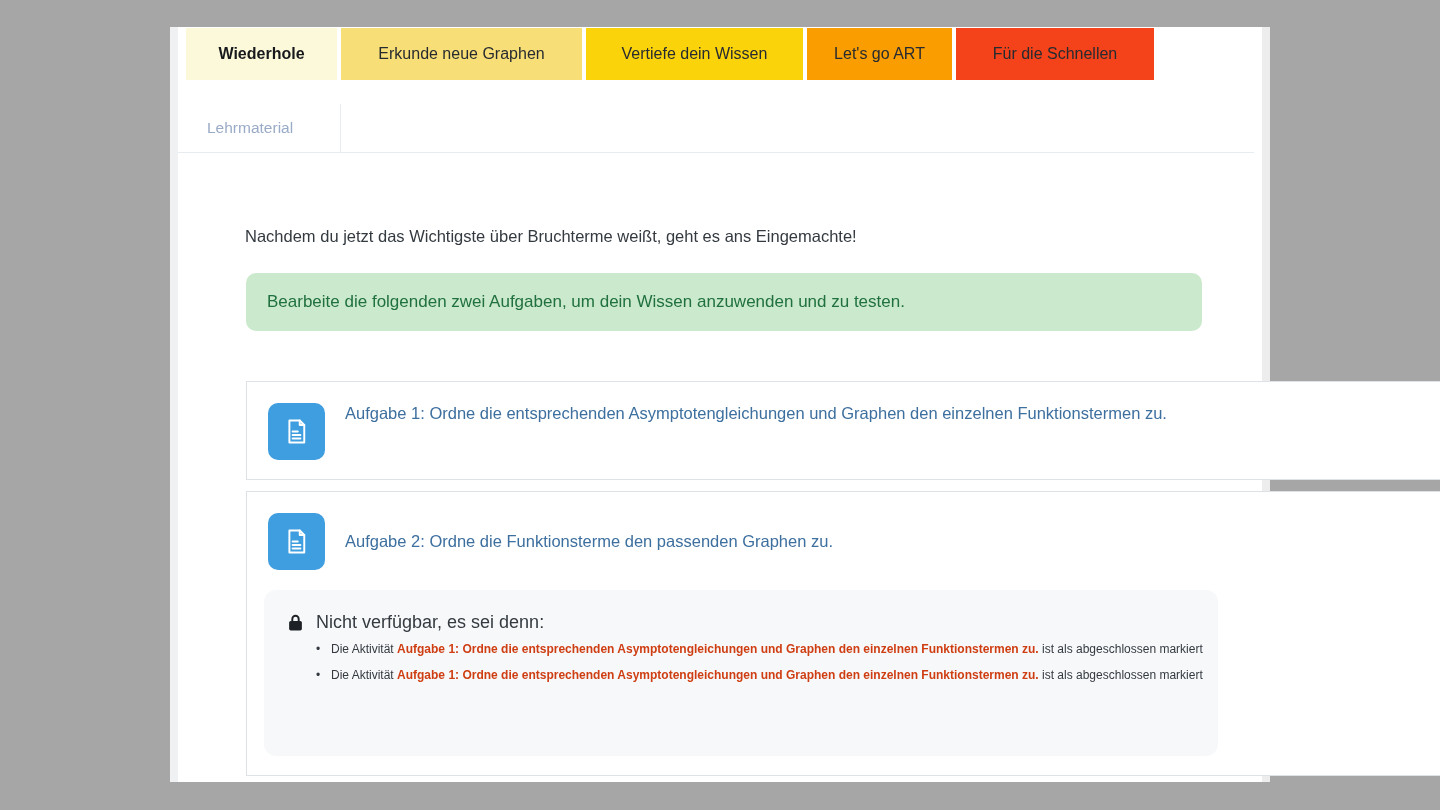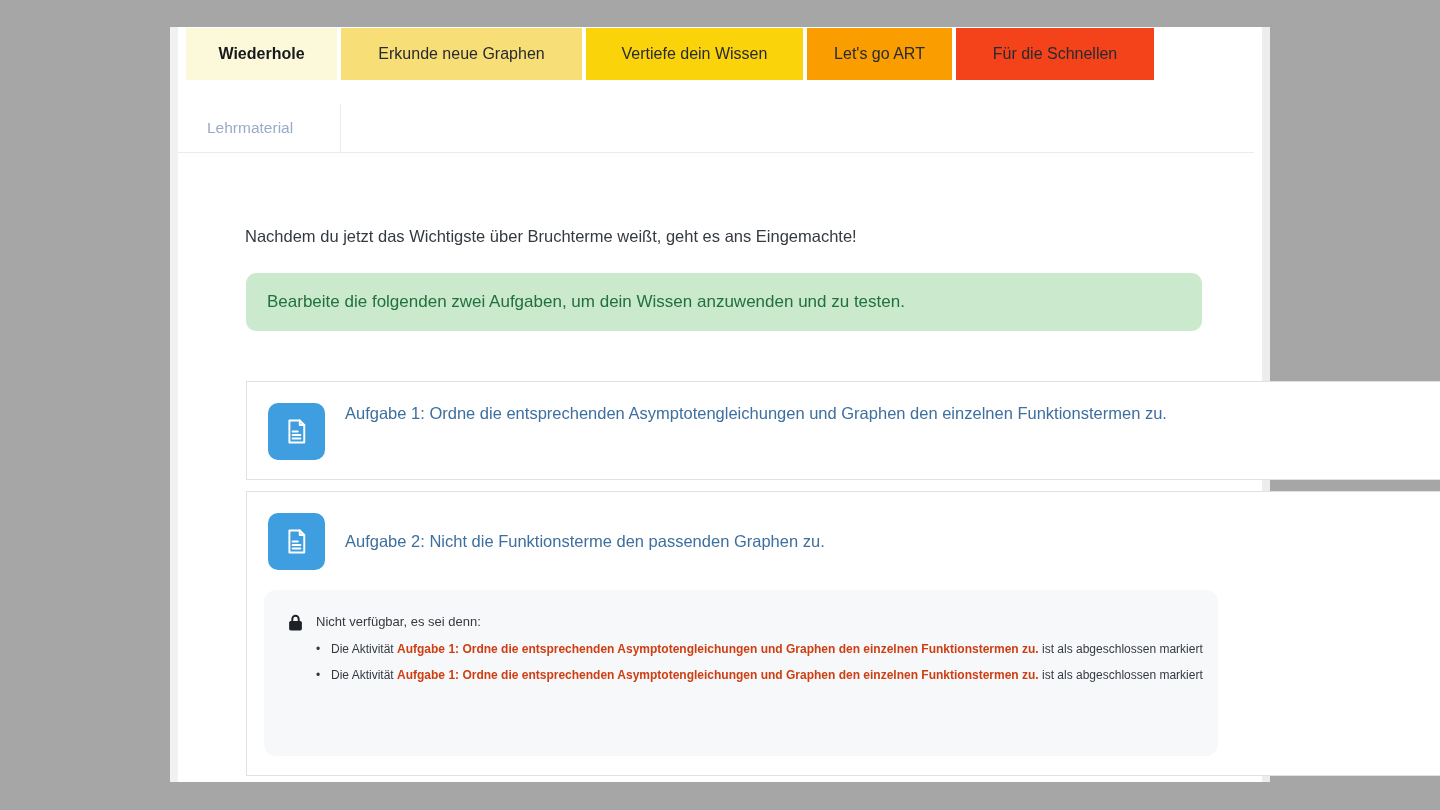--- a/index.html
+++ b/index.html
@@ -72,21 +72,21 @@
   .card-1 .activity-link{top:17px;}
   .card-2 .activity-link{top:35px;}
 
   .restriction{
     position:absolute;left:17px;top:98px;width:954px;height:166px;
     background:#f7f8fa;border-radius:12px;box-sizing:border-box;
     padding:19px 24px 0 24px;
   }
   .restriction-header{
     display:flex;align-items:center;gap:13px;
-    font-size:13px;color:#343a40;line-height:26px;
+    font-size:18px;color:#343a40;line-height:26px;
   }
   .restriction ul{
     margin:1px 0 0 0;padding:0;list-style:none;
   }
   .restriction li{
     position:relative;margin:0;padding-left:43px;
     font-size:12px;color:#343a40;line-height:26px;width:880px;
   }
   .restriction li::before{
     content:"\2022";position:absolute;left:28px;top:0;color:#343a40;
@@ -134,21 +134,21 @@
   <div class="card card-2">
     <div class="activity-icon" style="background-color: rgb(63, 158, 224);">
       <svg width="31" height="31" viewBox="0 0 24 24" fill="none" stroke="#ffffff" stroke-width="1.5" stroke-linejoin="round" stroke-linecap="round">
         <path d="M6.5 3.5h8l3.5 3.5v13.5h-11.5z"></path>
         <path d="M14.5 3.5v3.5h3.5"></path>
         <line x1="9" y1="12" x2="13" y2="12"></line>
         <line x1="9" y1="14.7" x2="15" y2="14.7"></line>
         <line x1="9" y1="17.4" x2="15" y2="17.4"></line>
       </svg>
     </div>
-    <a class="activity-link" style="color: rgb(61, 111, 159);">Aufgabe 2: Nicht die Funktionsterme den passenden Graphen zu.</a>
+    <a class="activity-link" style="color: rgb(61, 111, 159);">Aufgabe 2: Ordne die Funktionsterme den passenden Graphen zu.</a>
 
     <div class="restriction">
       <div class="restriction-header">
         <span style="display:flex;">
           <svg width="15" height="17" viewBox="0 0 14 16" fill="#1d2125">
             <rect x="1" y="6.5" width="12" height="9" rx="1.6"></rect>
             <path d="M4 7V4.6a3 3 0 0 1 6 0V7" fill="none" stroke="#1d2125" stroke-width="1.8"></path>
           </svg>
         </span>
         <span>Nicht verfügbar, es sei denn:</span>

